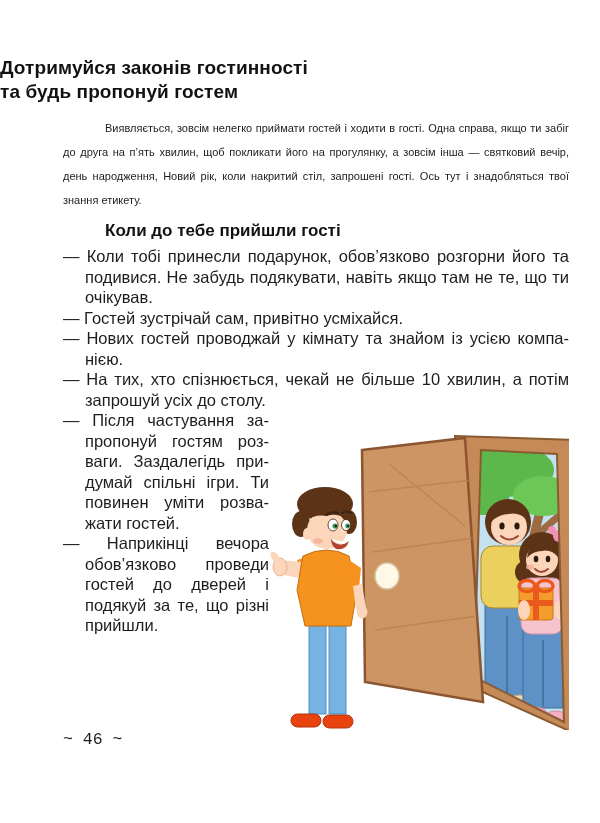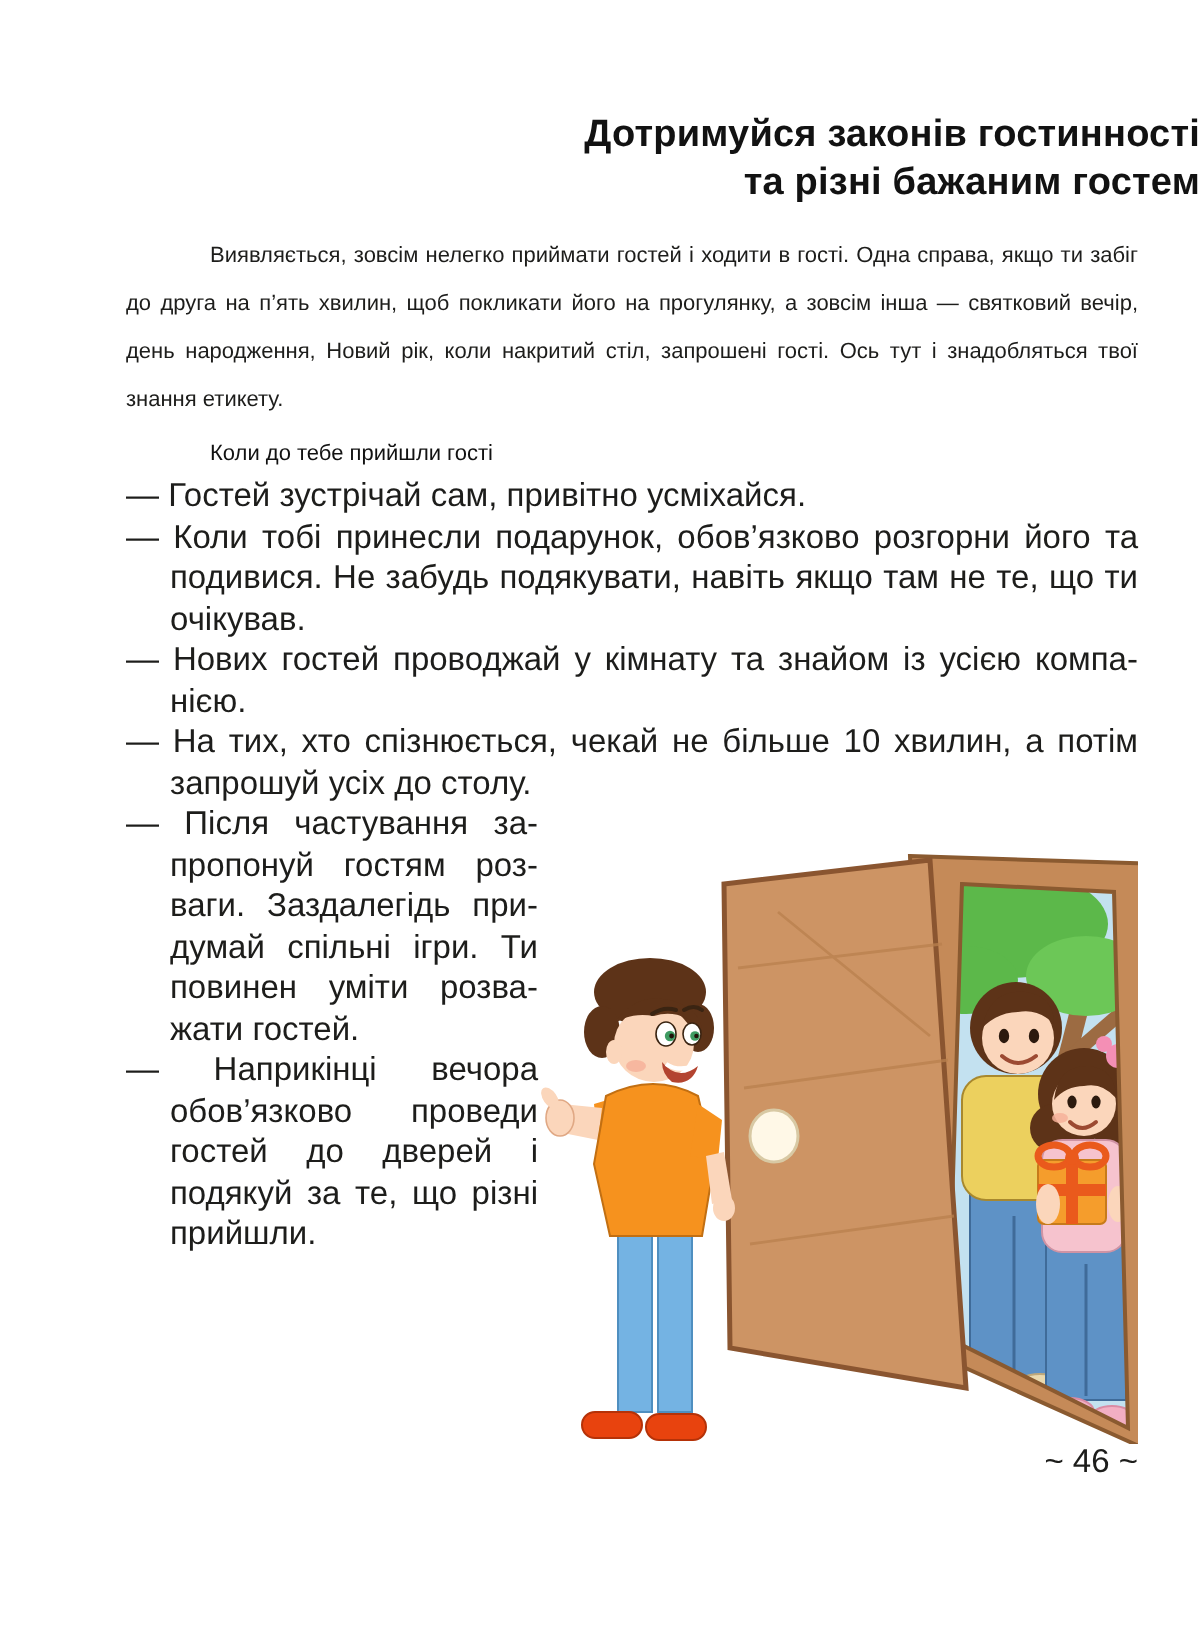--- a/index.html
+++ b/index.html
@@ -8,21 +8,21 @@
     width:600px;height:823px;
     background:#ffffff;
     overflow:hidden;
     font-family:"Liberation Sans","DejaVu Sans",sans-serif;
     color:#1d1d1b;
     box-sizing:border-box;
     padding-top:56px;
   }
   h1.title{
     margin:0;
-    text-align:right;
+    text-align:left;
     font-size:19px;
     line-height:24px;
     font-weight:bold;
     color:#121212;
     letter-spacing:.1px;
   }
   h1.title span{display:block;}
   .content{
     margin-left:63px;
     margin-right:31px;
@@ -30,22 +30,22 @@
   p.intro{
     margin:12px 0 0 0;
     font-size:11px;
     line-height:24px;
     text-align:justify;
     text-indent:42px;
     hyphens:manual;
   }
   h2.subheading{
     margin:9px 0 5px 42px;
-    font-size:11px;
-    font-weight:normal;
+    font-size:17px;
+    font-weight:bold;
     color:#121212;
   }
   .rules{overflow:visible;}
   .rule{
     margin:0;
     font-size:16.5px;
     line-height:20.5px;
     text-align:justify;
     padding-left:22px;
     text-indent:-22px;
@@ -55,45 +55,46 @@
     float:right;clear:right;
     width:1px;height:20px;
   }
   figure.figure{
     float:right;clear:right;
     margin:0;padding:0;
     width:300px;height:300px;
   }
   .pagenum{
     clear:both;
-    text-align:right;
+    text-align:left;
     font-size:16.5px;
     margin-top:16px;
     color:#1d1d1b;
+    font-family:Liberation Mono, monospace;
   }
 </style>
 </head>
 <body>
 
 <div class="page">
 
   <h1 class="title">
     <span>Дотримуйся законів гостинності</span>
-    <span>та різні бажаним гостем</span>
+    <span>та будь пропонуй гостем</span>
   </h1>
 
   <div class="content">
 
     <p class="intro">Виявляється, зовсім нелегко приймати гостей і ходити в гості. Одна справа, якщо ти забіг до друга на п’ять хвилин, щоб покликати його на прогулянку, а зовсім інша — святко­вий вечір, день народження, Новий рік, коли накритий стіл, запрошені гості. Ось тут і знадобляться твої знання етикету.</p>
 
     <h2 class="subheading">Коли до тебе прийшли гості</h2>
 
     <div class="rules">
+      <p class="rule">— Коли тобі принесли подарунок, обов’язково розгорни його та подивися. Не забудь подякувати, навіть якщо там не те, що ти очікував.</p>
       <p class="rule">— Гостей зустрічай сам, привітно усміхайся.</p>
-      <p class="rule">— Коли тобі принесли подарунок, обов’язково розгорни його та подивися. Не забудь подякувати, навіть якщо там не те, що ти очікував.</p>
       <p class="rule">— Нових гостей проводжай у кімнату та знайом із усією компа­нією.</p>
       <p class="rule">— На тих, хто спізнюється, чекай не більше 10 хвилин, а потім запрошуй усіх до столу.</p>
 
       <div class="fig-spacer"></div>
       <figure class="figure">
         <svg width="300" height="300" viewBox="0 0 300 300">
 
           <g>
             <polygon points="186,6 310,10 316,308 196,254" stroke="#8a5a30" stroke-width="2" fill="#c58a58"></polygon>
 

